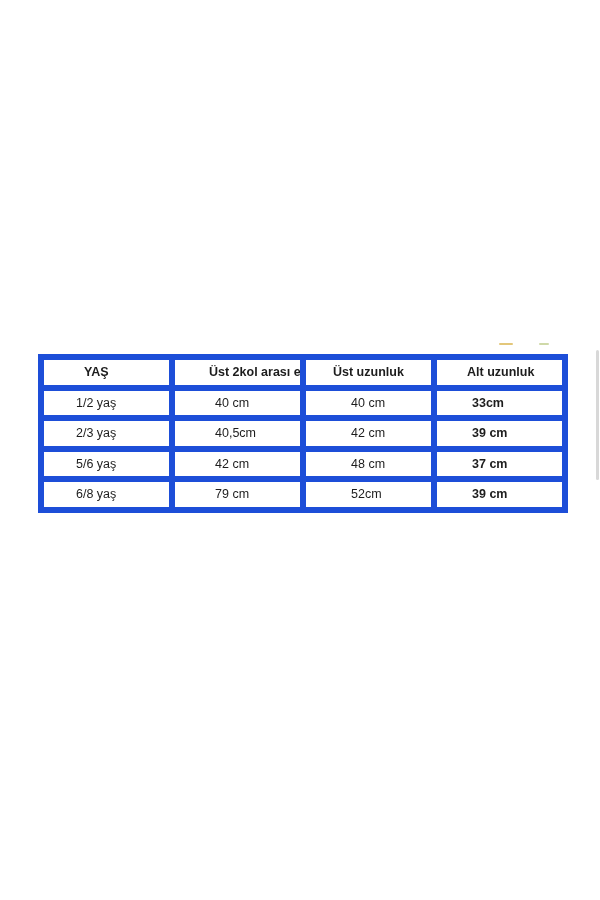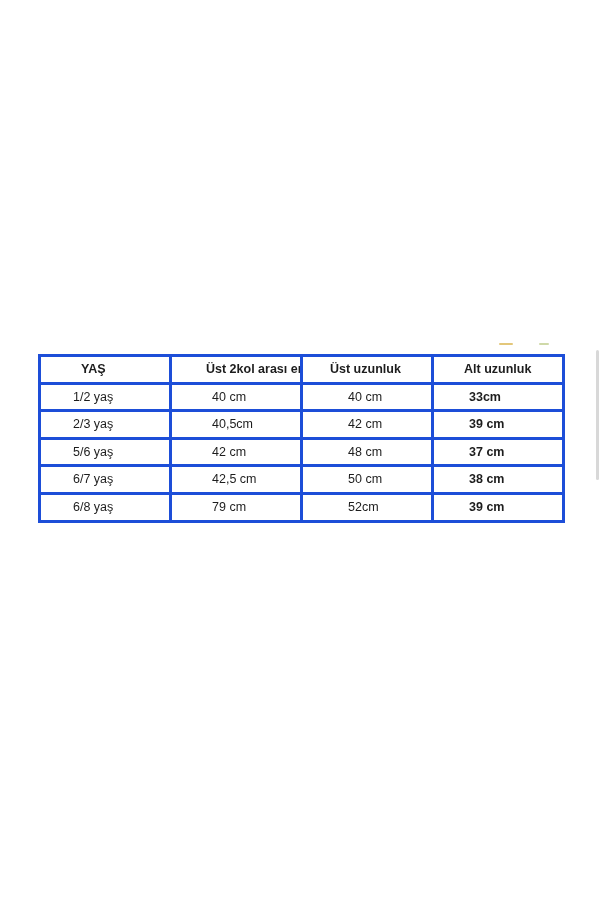--- a/index.html
+++ b/index.html
@@ -50,21 +50,21 @@
     width: 524px;
   }
   table.size-table {
     width: 100%;
     border-collapse: collapse;
     background: #ffffff;
     table-layout: fixed;
   }
   table.size-table th,
   table.size-table td {
-    border: 3px solid #1d4ed8;
+    border: 6px solid #1d4ed8;
     padding: 0;
     height: 24.6px;
     color: #1d1d1d;
     font-size: 12.5px;
     line-height: 24.6px;
     white-space: nowrap;
     overflow: hidden;
   }
   table.size-table th {
     font-weight: bold;
@@ -127,26 +127,20 @@
           <td><span class="td-1">40,5cm</span></td>
           <td><span class="td-2">42 cm</span></td>
           <td><span class="td-3">39 cm</span></td>
         </tr>
         <tr>
           <td><span class="td-0">5/6 yaş</span></td>
           <td><span class="td-1">42 cm</span></td>
           <td><span class="td-2">48 cm</span></td>
           <td><span class="td-3">37  cm</span></td>
         </tr>
-        <tr>
-          <td><span class="td-0">6/7 yaş</span></td>
-          <td><span class="td-1">42,5 cm</span></td>
-          <td><span class="td-2">50 cm</span></td>
-          <td><span class="td-3">38 cm</span></td>
-        </tr>
         <tr class="row-last">
           <td><span class="td-0">6/8 yaş</span></td>
           <td><span class="td-1">79 cm</span></td>
           <td><span class="td-2">52cm</span></td>
           <td><span class="td-3">39 cm</span></td>
         </tr>
       </tbody>
     </table>
   </div>
 

